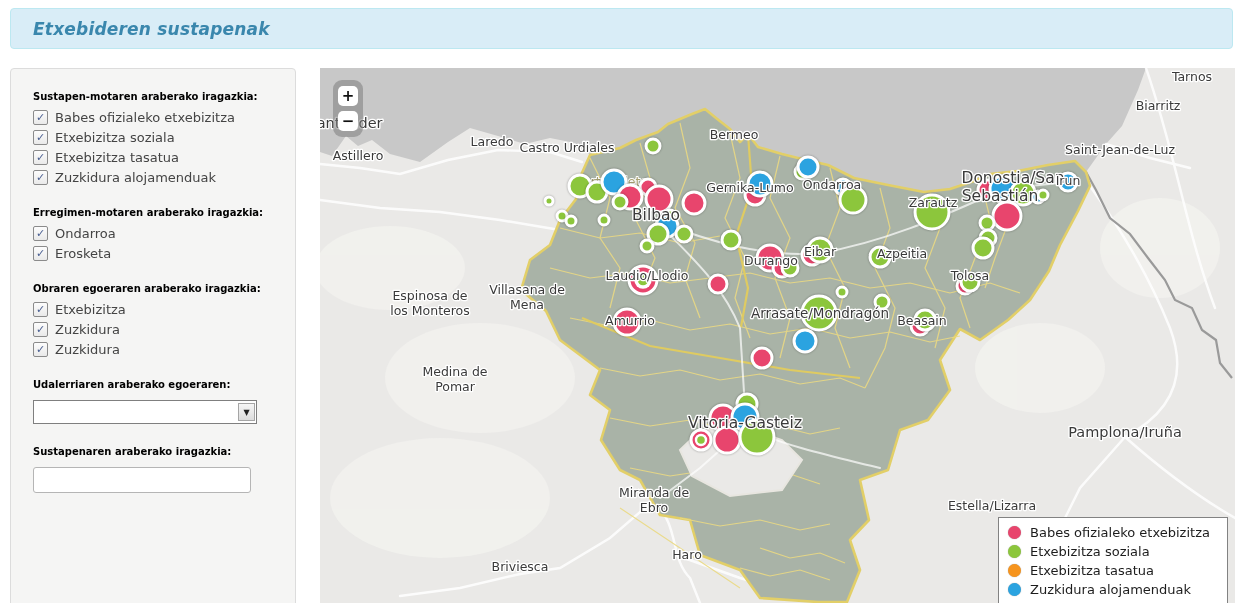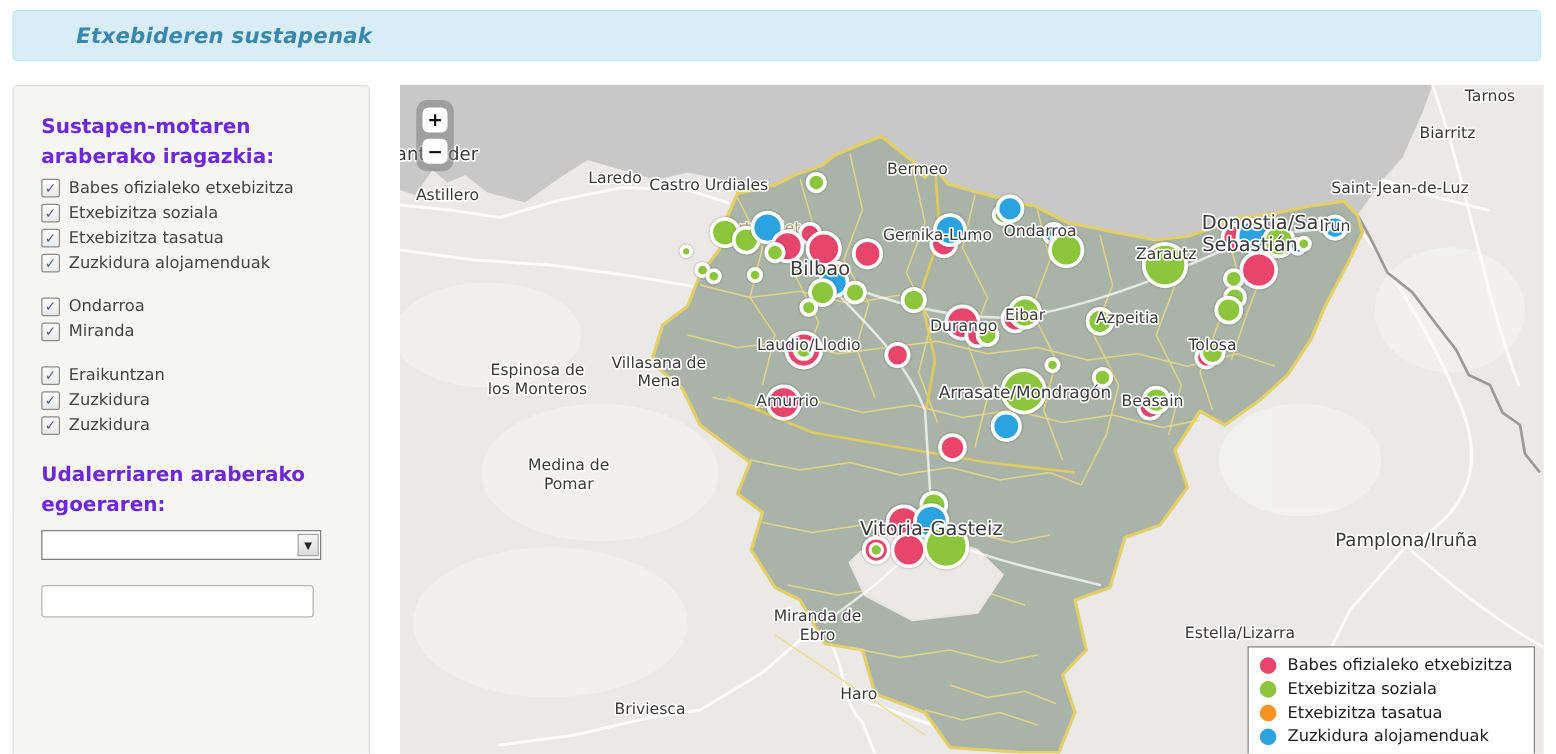--- a/index.html
+++ b/index.html
@@ -1,30 +1,30 @@
 <!DOCTYPE html>
 <html><head>
 <meta charset="utf-8">
 <style>
   html,body{margin:0;padding:0;background:#fff;}
   body{width:1245px;height:603px;overflow:hidden;position:relative;
        font-family:"DejaVu Sans","Liberation Sans",sans-serif;}
 
   
   .header{position:absolute;left:10px;top:8px;width:1223px;height:41px;
-          background:#d9edf7;border:1px solid #bce8f1;border-radius:4px;box-sizing:border-box;padding-left:28px;}
+          background:#d9edf7;border:1px solid #bce8f1;border-radius:4px;box-sizing:border-box;}
   .header h1{margin:0;padding:10px 22px;font-size:17px;font-weight:bold;font-style:italic;
              color:#3a87ad;letter-spacing:.2px;}
 
   
   .sidebar{position:absolute;left:10px;top:68px;width:286px;height:560px;
            background:#f5f5f4;border:1px solid #dcdcdc;border-radius:4px;
            box-sizing:border-box;padding:20px 22px;}
   .fgroup{margin-bottom:20px;}
-  .fheading{font-size:16px;font-weight:bold;color:#6d28d9;line-height:1.5;margin-bottom:6px;width:235px;}
+  .fheading{font-size:10px;font-weight:bold;color:#000000;line-height:1.5;margin-bottom:6px;width:235px;}
   .frow{display:flex;align-items:center;gap:7px;margin:5px 0;cursor:pointer;}
   .cb{width:13px;height:13px;flex:0 0 13px;border:1px solid #8b8b8b;border-radius:2px;
       background:linear-gradient(#fdfdfd,#e9e9e9);display:flex;align-items:center;justify-content:center;}
   .cb i{font-style:normal;font-size:11px;line-height:11px;font-weight:bold;color:#4a5f91;}
   .flabel{font-size:13px;color:#444;}
   .selectbox{width:222px;height:22px;background:#fff;border:1px solid #7f7f7f;
              display:flex;align-items:center;justify-content:flex-end;margin-top:8px;cursor:pointer;}
   .selarrow{width:17px;height:18px;margin:1px;background:linear-gradient(#f6f6f6,#dcdcdc);
             border:1px solid #a5a5a5;font-size:8px;color:#222;display:flex;
             align-items:center;justify-content:center;box-sizing:border-box;}
@@ -88,40 +88,42 @@
     </label>
     <label class="frow">
       <span class="cb">
           <i>✓</i>
         </span>
       <span class="flabel">Zuzkidura alojamenduak</span>
     </label>
   </div>
 
   <div class="fgroup">
+    <div class="fheading">Erregimen-motaren araberako iragazkia:</div>
     <label class="frow">
       <span class="cb">
           <i>✓</i>
         </span>
       <span class="flabel">Ondarroa</span>
     </label>
     <label class="frow">
       <span class="cb">
           <i>✓</i>
         </span>
-      <span class="flabel">Miranda</span>
+      <span class="flabel">Erosketa</span>
     </label>
   </div>
 
   <div class="fgroup">
-    <label class="frow">
-      <span class="cb">
-          <i>✓</i>
-        </span>
-      <span class="flabel">Eraikuntzan</span>
+    <div class="fheading">Obraren egoeraren araberako iragazkia:</div>
+    <label class="frow">
+      <span class="cb">
+          <i>✓</i>
+        </span>
+      <span class="flabel">Etxebizitza</span>
     </label>
     <label class="frow">
       <span class="cb">
           <i>✓</i>
         </span>
       <span class="flabel">Zuzkidura</span>
     </label>
     <label class="frow">
       <span class="cb">
           <i>✓</i>
@@ -132,20 +134,21 @@
 
   <div class="fgroup">
     <div class="fheading">Udalerriaren araberako egoeraren:</div>
     <div class="selectbox">
       <span style="flex:1;padding:0 5px;font-size:13px;"></span>
       <span class="selarrow">▼</span>
     </div>
   </div>
 
   <div class="fgroup">
+    <div class="fheading">Sustapenaren araberako iragazkia:</div>
     <input class="textinput" type="text" value="" style="">
   </div>
 
 </aside>
 
 <div class="map">
   <svg id="mapsvg" width="915" height="535" viewBox="0 0 915 535">
 
     <rect x="0" y="0" width="915" height="535" fill="#eae9e7"></rect>
 

